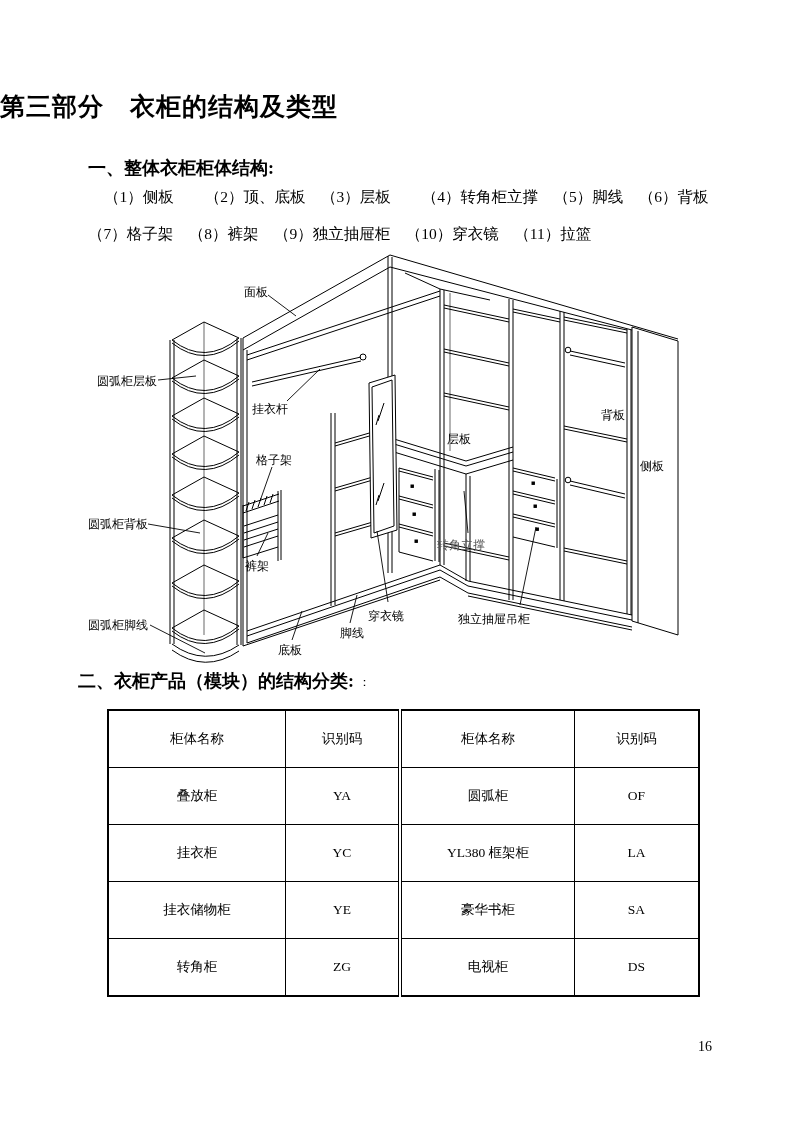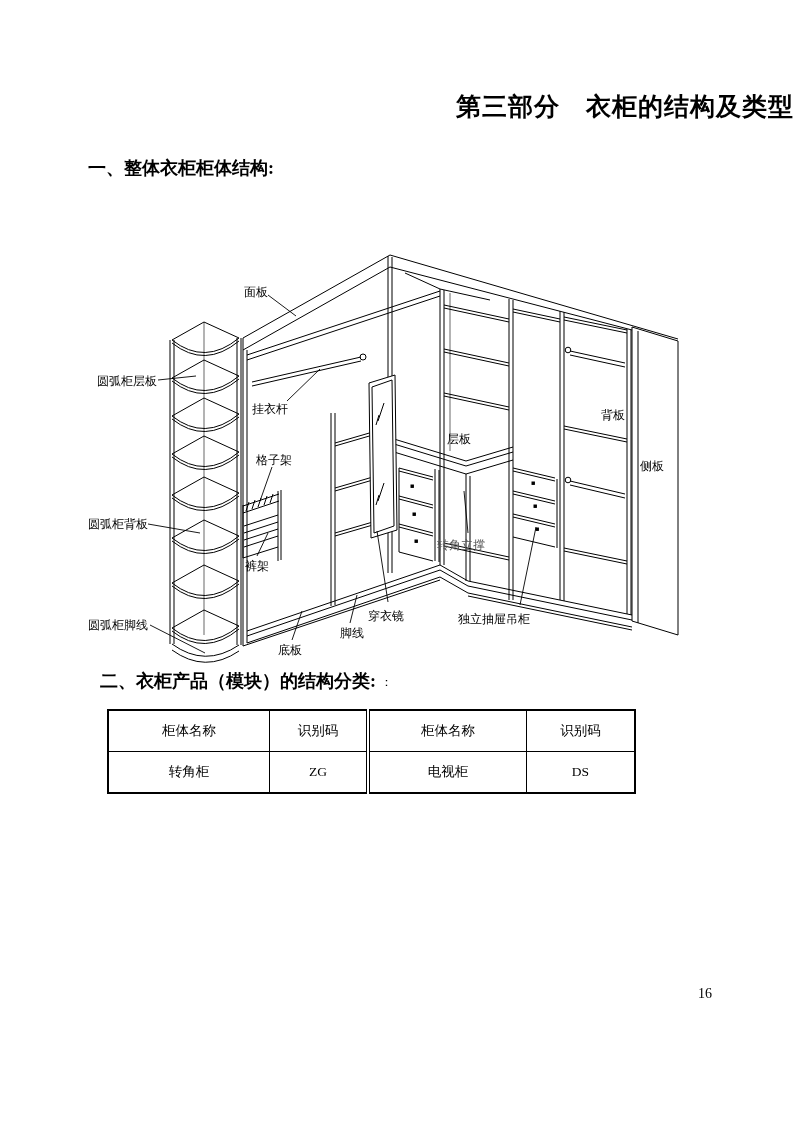--- a/index.html
+++ b/index.html
@@ -1,50 +1,52 @@
 <!DOCTYPE html>
 <html><head>
 <meta charset="utf-8">
 <style>
   html,body{margin:0;padding:0;}
   body{width:794px;height:1123px;position:relative;background:#ffffff;
        font-family:"Liberation Serif","DejaVu Serif",serif;color:#000;}
   .abs{position:absolute;}
-  #doc-title{left:0;top:90px;width:794px;text-align:right;
+  #doc-title{left:0;top:90px;width:794px;text-align:left;
              font-size:25px;font-weight:bold;letter-spacing:1px;}
   .h-sec{font-size:18px;font-weight:bold;}
   #sec1-heading{left:88px;top:156px;}
-  #sec2-heading{left:100px;top:669px;}
+  #sec2-heading{left:78px;top:669px;}
   #sec2-heading .suffix{font-size:12px;font-weight:normal;vertical-align:1px;}
   #parts-list{left:88px;top:178px;width:660px;font-size:15.5px;line-height:37px;}
   #parts-list .l1{text-indent:16px;}
   #diagram-wrap{left:0;top:243px;width:636px;height:440px;}
   svg .ln{stroke:#000;stroke-width:1;fill:none;}
   svg .thin{stroke:#000;stroke-width:.6;fill:none;}
   svg .leader{stroke:#000;stroke-width:.9;fill:none;}
   svg text{font:12px "Liberation Serif","DejaVu Serif",serif;fill:#000;}
   svg text.faint{fill:#555;}
   #class-table{left:107px;top:709px;border-collapse:collapse;
                table-layout:fixed;}
   #class-table th,#class-table td{border:1.5px solid #000;text-align:center;
-     font-size:13.5px;font-weight:normal;padding:4px;height:32px;overflow:hidden;}
+     font-size:13.5px;font-weight:normal;padding:12px;height:32px;overflow:hidden;}
   #class-table{border:2px solid #000;}
   #class-table .dbl{border-left:4px double #000;}
   #class-table .c1{width:152px;} #class-table .c2{width:88px;}
   #class-table .c3{width:148px;} #class-table .c4{width:99px;}
-  #page-number{left:698px;top:986px;font-size:14px;}
+  #page-number{left:698px;top:1039px;font-size:14px;}
 </style>
 </head>
 <body>
 
 <div class="abs" id="doc-title">第三部分　衣柜的结构及类型</div>
 
 <div class="abs h-sec" id="sec1-heading">一、整体衣柜柜体结构:</div>
 
 <div class="abs" id="parts-list">
+  <div class="l1">（1）侧板　　（2）顶、底板　（3）层板　　（4）转角柜立撑　（5）脚线　（6）背板</div>
+  <div class="l2">（7）格子架　（8）裤架　（9）独立抽屉柜　（10）穿衣镜　（11）拉篮</div>
 </div>
 
 <div class="abs" id="diagram-wrap">
 <svg width="794" height="440" viewBox="0 0 794 440" xmlns="http://www.w3.org/2000/svg">
 
   <g class="ln">
     <path d="M243,95 L390,12"></path>
         <path d="M243,107 L390,24"></path>
     <path d="M390,12 L678,96"></path>
         <path d="M390,24 L632,87"></path>
@@ -280,20 +282,38 @@
   <thead>
     <tr>
       <th class="c1">柜体名称</th>
       <th class="c2">识别码</th>
       <th class="c3 dbl">柜体名称</th>
       <th class="c4">识别码</th>
     </tr>
   </thead>
   <tbody>
       <tr>
+        <td class="c1">叠放柜</td>
+        <td class="c2">YA</td>
+        <td class="c3 dbl">圆弧柜</td>
+        <td class="c4">OF</td>
+      </tr>
+      <tr>
+        <td class="c1">挂衣柜</td>
+        <td class="c2">YC</td>
+        <td class="c3 dbl">YL380 框架柜</td>
+        <td class="c4">LA</td>
+      </tr>
+      <tr>
+        <td class="c1">挂衣储物柜</td>
+        <td class="c2">YE</td>
+        <td class="c3 dbl">豪华书柜</td>
+        <td class="c4">SA</td>
+      </tr>
+      <tr>
         <td class="c1">转角柜</td>
         <td class="c2">ZG</td>
         <td class="c3 dbl">电视柜</td>
         <td class="c4">DS</td>
       </tr>
     </tbody>
 </table>
 
 <div class="abs" id="page-number">16</div>
 

